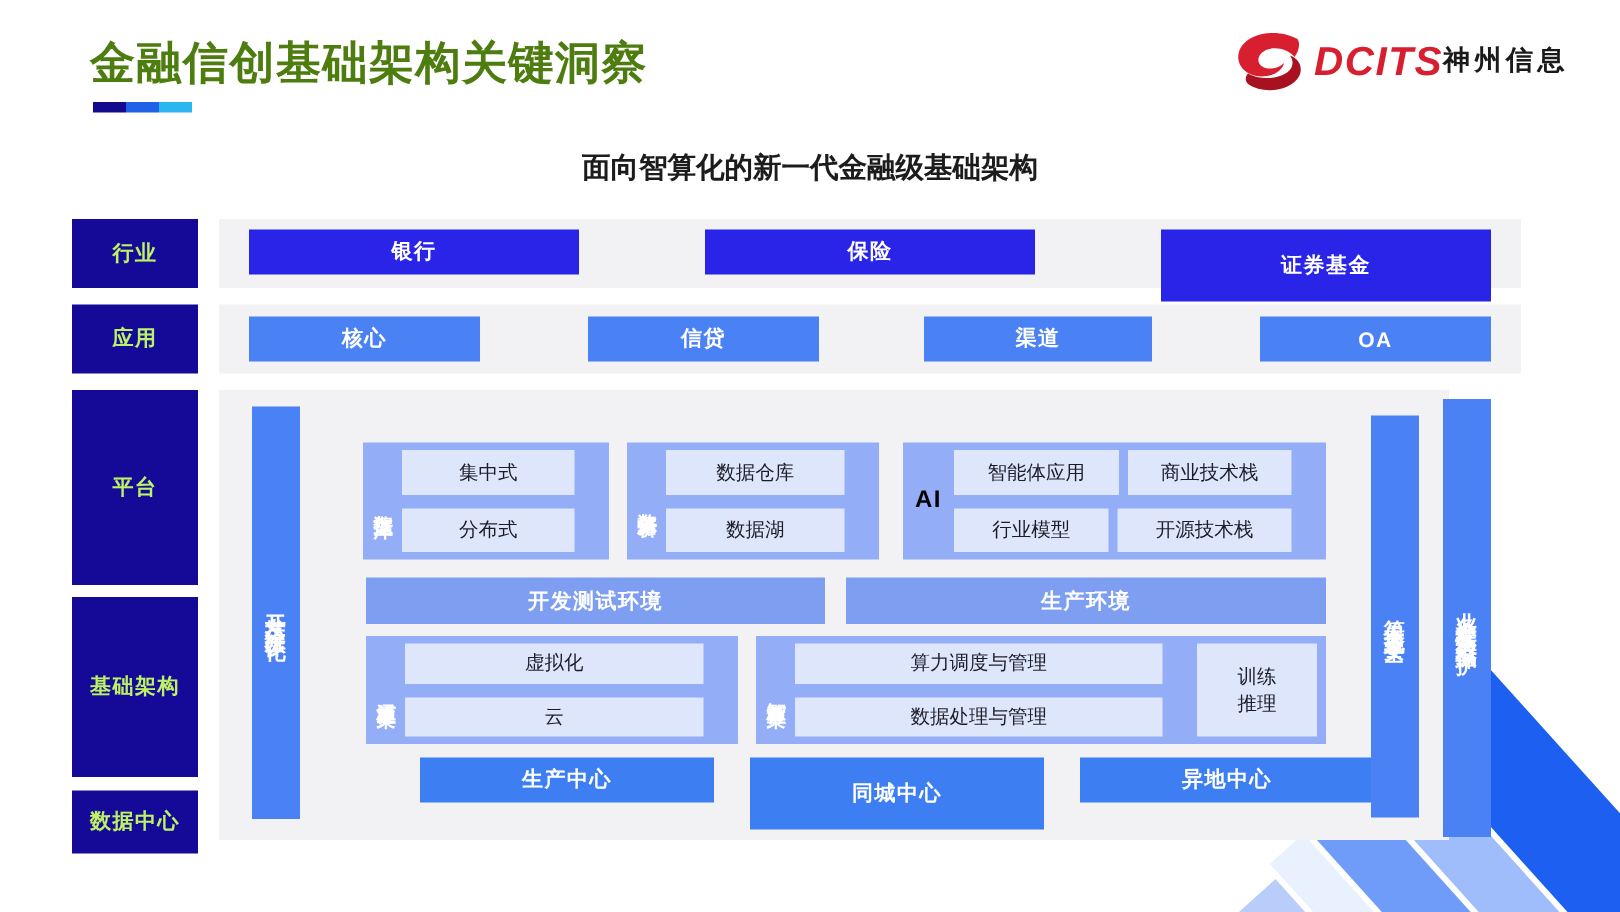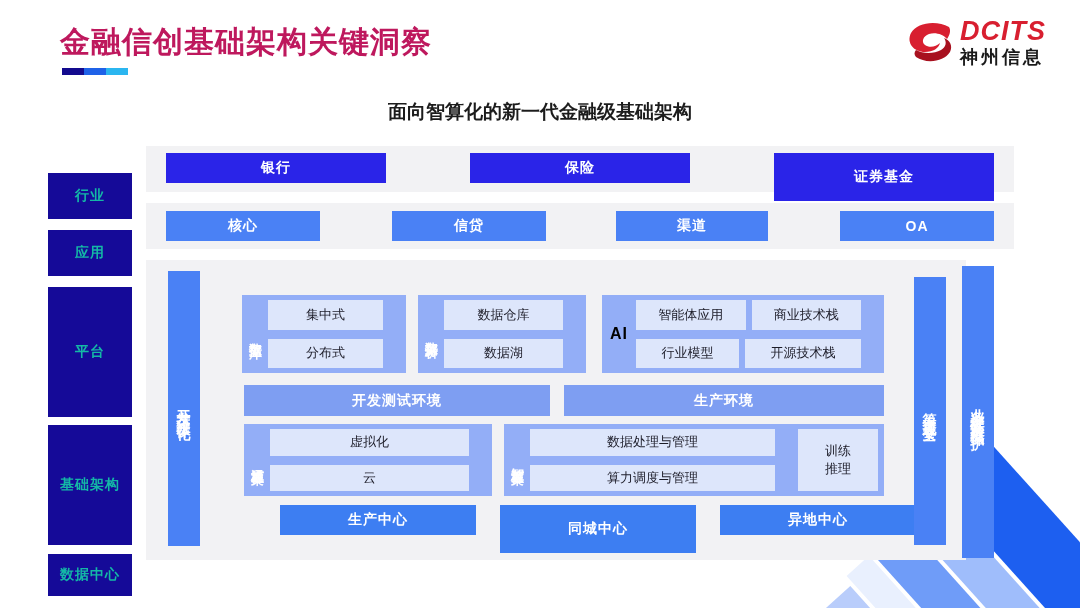--- a/index.html
+++ b/index.html
@@ -10,40 +10,40 @@
     overflow: hidden;
   }
   #root { position: relative; width: 1080px; height: 608px; background: #fff; overflow: hidden; }
 
   
   .corner { position: absolute; right: 0; bottom: 0; width: 260px; height: 200px;
             overflow: hidden; pointer-events: none; }
 
   
   .title { position: absolute; left: 60px; top: 22px; font-size: 30px; font-weight: bold;
-           color: #be185d; letter-spacing: 1px; white-space: nowrap; font-family: Liberation Serif, serif; }
+           color: #4d7c0f; letter-spacing: 1px; white-space: nowrap; font-family: Liberation Serif, serif; }
   .title-rule { position: absolute; left: 62px; top: 68px; display: flex; }
   .title-rule span { display: block; height: 7px; }
   .seg0 { width: 22px; background: #130a8e; }
   .seg1 { width: 22px; background: #1f62e8; }
   .seg2 { width: 22px; background: #2bb6f0; }
 
   .logo { position: absolute; right: 34px; top: 18px; display: flex; align-items: center; gap: 6px; }
   .logo-mark { width: 48px; height: 46px; flex: 0 0 auto; }
-  .logo-text { display: flex; flex-direction: column; line-height: 1; }
+  .logo-text { display: flex; flex-direction: row; line-height: 1; }
   .logo-en { font-size: 27px; font-weight: bold; font-style: italic; color: #d81f30; letter-spacing: 1px; }
   .logo-cn { font-size: 18px; font-weight: bold; color: #1a1a1a; letter-spacing: 3px; margin-top: 3px; }
 
   .subtitle { position: absolute; left: 0; right: 0; top: 99px; text-align: center;
               font-size: 19px; font-weight: bold; color: #1c1c1c; }
 
   
-  .side-label { position: absolute; background: #150a98; color: #14b8a6; font-size: 14px;
+  .side-label { position: absolute; background: #150a98; color: #bef264; font-size: 14px;
                 font-weight: bold; display: flex; align-items: center; justify-content: center;
-                letter-spacing: 1px; margin-top: 27px; }
+                letter-spacing: 1px; }
 
   
   .gpanel { position: absolute; background: #f2f2f4; }
 
   
   .chip { position: absolute; display: flex; align-items: center; justify-content: center;
           color: #fff; font-weight: bold; font-size: 14px; letter-spacing: 1px; }
   .chip.c-ind  { background: #2a24e8; }
   .chip.c-app  { background: #4a81f5; }
   .chip.c-dc   { background: #3d7ef2; margin-left: 32px; }
@@ -183,24 +183,24 @@
       <div class="group-row">
         <div class="gitem">云</div>
       </div>
     </div>
   </div>
 
   <div class="group" style="left:504px;top:424px;width:380px;height:72px;">
     <div class="group-title" style="width:26px;">智算框架</div>
     <div class="group-items">
       <div class="group-row">
+        <div class="gitem">算力调度与管理</div>
+      </div>
+      <div class="group-row">
         <div class="gitem">数据处理与管理</div>
-      </div>
-      <div class="group-row">
-        <div class="gitem">算力调度与管理</div>
       </div>
     </div>
     <div class="sidebox" style="width:80px;">
       <span>训练</span>
       <span>推理</span>
     </div>
   </div>
 
   <div class="chip c-dc" style="left:248px;top:505px;width:196px;height:30px;">生产中心</div>
   <div class="chip c-dc" style="left:468px;top:505px;width:196px;height:48px;">同城中心</div>

